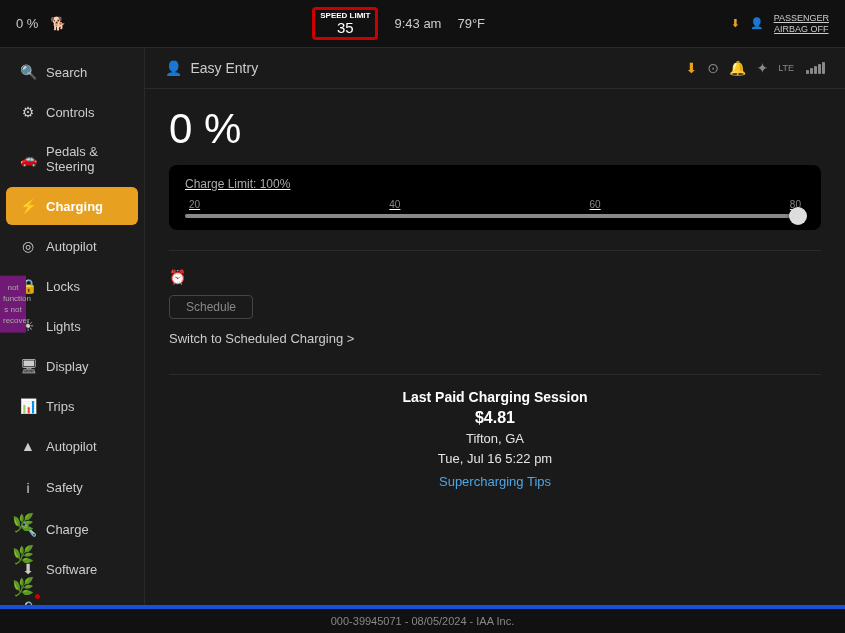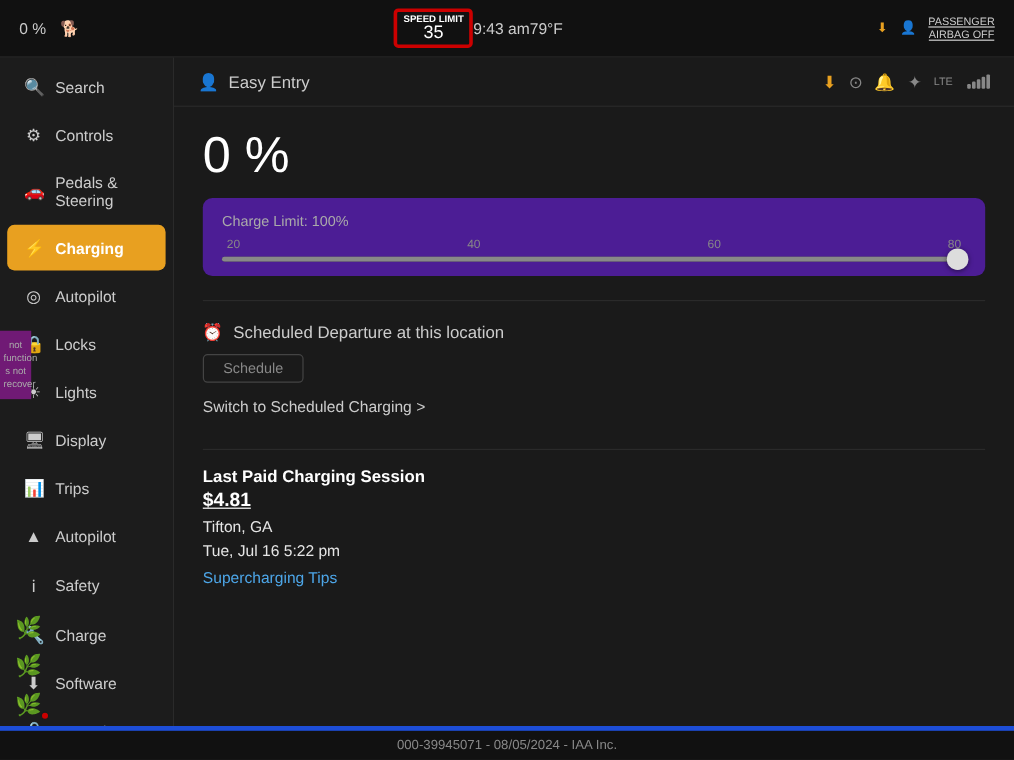--- a/index.html
+++ b/index.html
@@ -47,21 +47,21 @@
     }
     .speed-limit-num {
       font-size: 15px;
       display: block;
       color: #fff;
       font-weight: normal;
     }
     .status-center {
       display: flex;
       align-items: center;
-      gap: 0;
+      gap: 16px;
       font-size: 13px;
       color: #cccccc;
     }
     .status-right {
       display: flex;
       align-items: center;
       gap: 10px;
       font-size: 11px;
       color: #cccccc;
     }
@@ -170,24 +170,25 @@
     .charging-content {
       padding: 16px 24px;
     }
     .charge-percent {
       font-size: 42px;
       font-weight: 300;
       color: #ffffff;
       margin-bottom: 12px;
     }
     .charge-limit-section {
-      background: #4c1d95;
+      background: #000000;
       border-radius: 8px;
       padding: 12px 16px;
       margin-bottom: 20px;
+      text-decoration: underline;
     }
     .charge-limit-label {
       font-size: 12px;
       color: #aaaaaa;
       margin-bottom: 8px;
     }
     .charge-slider-labels {
       display: flex;
       justify-content: space-between;
       font-size: 10px;
@@ -254,33 +255,33 @@
       margin-bottom: 16px;
       cursor: pointer;
     }
     .switch-charging span {
       color: #cccccc;
     }
 
     
     .last-session {
       margin-top: 14px;
+      text-align: center;
     }
     .last-session-title {
       font-size: 14px;
       font-weight: 600;
       color: #ffffff;
       margin-bottom: 4px;
     }
     .last-session-amount {
       font-size: 16px;
       font-weight: 600;
       color: #ffffff;
       margin-bottom: 2px;
-      text-decoration: underline;
     }
     .last-session-location {
       font-size: 13px;
       color: #e5e5e5;
       line-height: 1.5;
     }
     .supercharging-tips {
       font-size: 13px;
       color: #4da6e8;
       margin-top: 6px;
@@ -453,21 +454,20 @@
           <div class="charge-slider-fill"></div>
           <div class="charge-slider-thumb"></div>
         </div>
       </div>
 
       <div class="divider"></div>
 
       <div class="scheduled-section">
         <div class="scheduled-title">
           <span>⏰</span>
-          <span>Scheduled Departure at this location</span>
         </div>
 
         <div class="schedule-tab">Schedule</div>
 
         <div class="switch-charging">
           <span>Switch to Scheduled Charging &gt;</span>
         </div>
       </div>
 
       <div class="divider"></div>

